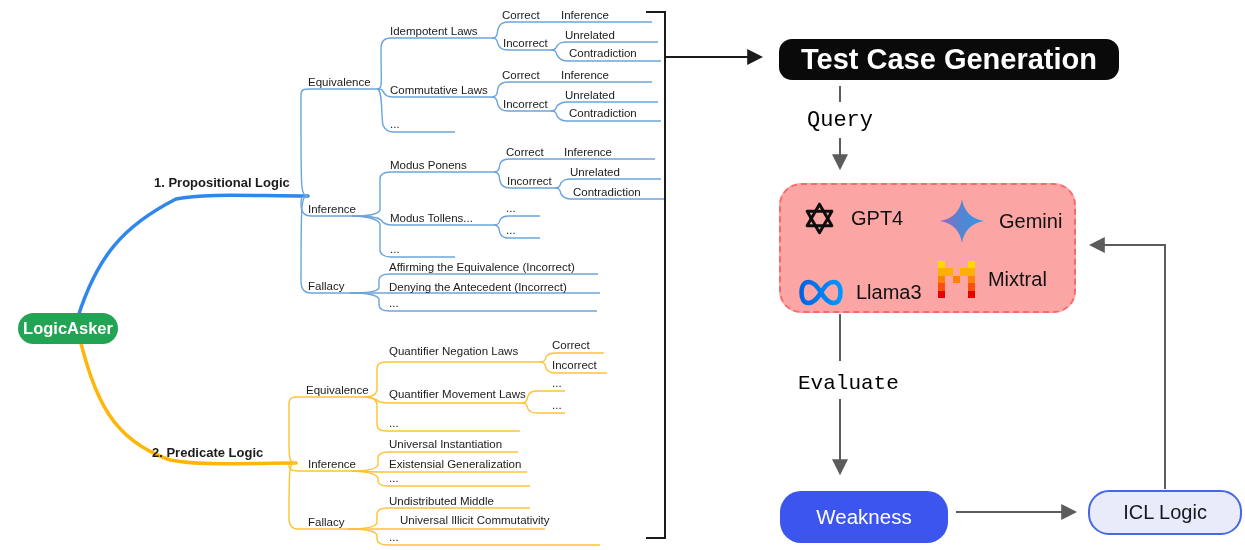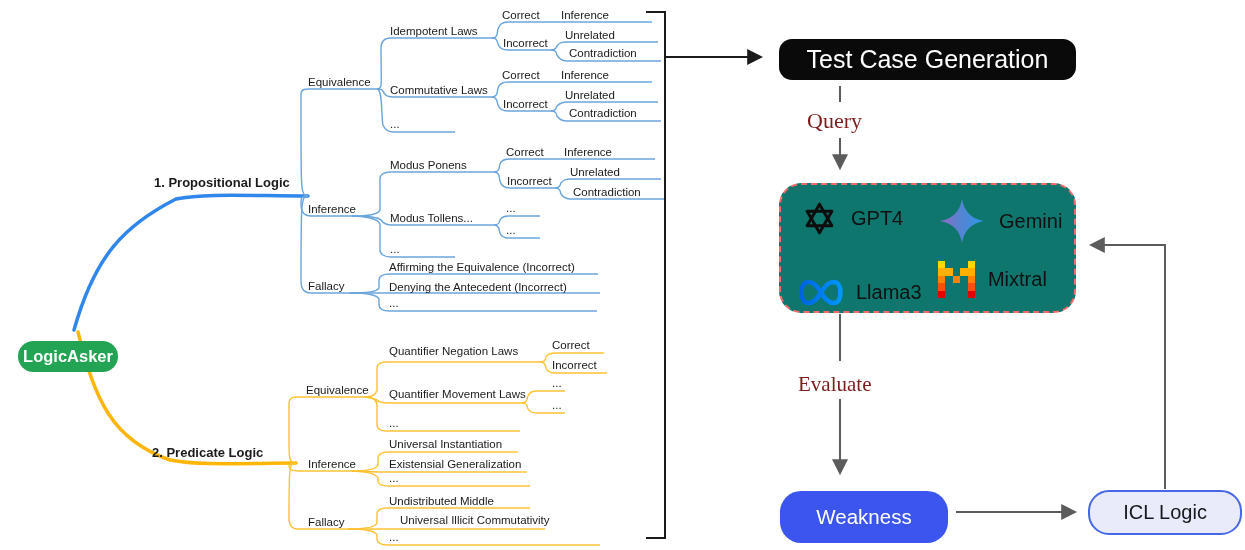--- a/index.html
+++ b/index.html
@@ -3,26 +3,26 @@
 <meta charset="utf-8">
 <style>
   html,body{margin:0;padding:0;background:#fff;}
   .stage{position:relative;width:1245px;height:550px;background:#fff;overflow:hidden;
          font-family:"Liberation Sans",sans-serif;}
   svg.lines{position:absolute;left:0;top:0;pointer-events:none;}
   .tl{position:absolute;font-size:11.5px;line-height:13px;color:#1b1b1b;white-space:nowrap;}
   .tl-bold{font-weight:700;font-size:13px;line-height:14px;}
   .root-node{position:absolute;left:18px;top:313px;width:100px;height:31px;background:#23A455;
              border-radius:16px;color:#fff;font-weight:700;font-size:16.5px;display:flex;
-             align-items:center;justify-content:center;margin-top:28px;}
-  .tcg-box{position:absolute;left:779px;top:39px;width:297px;height:41px;background:#0a0a0a;
-           border-radius:13px;color:#fff;font-size:25px;display:flex;align-items:center;justify-content:center;}
-  .serif-label{position:absolute;font-family:Liberation Serif, serif;font-size:22px;color:#7f1d1d;}
+             align-items:center;justify-content:center;}
+  .tcg-box{position:absolute;left:779px;top:39px;width:340px;height:41px;background:#0a0a0a;
+           border-radius:13px;color:#fff;font-size:29px;display:flex;align-items:center;justify-content:center;font-weight:bold;}
+  .serif-label{position:absolute;font-family:Liberation Mono, monospace;font-size:22px;color:#000000;}
   .models-box{position:absolute;left:779px;top:183px;width:293px;height:126px;
-              border:2.5px dashed #F56B6B;border-radius:22px;background:#0f766e;}
+              border:2.5px dashed #F56B6B;border-radius:22px;background:#fca5a5;}
   .model-item{position:absolute;display:flex;align-items:center;}
   .model-label{font-size:20px;color:#111;margin-left:13px;}
   .weakness-box{position:absolute;left:780px;top:491px;width:168px;height:52px;background:#3C55EE;
                 border-radius:21px;color:#fff;font-size:20.5px;display:flex;align-items:center;justify-content:center;}
   .icl-box{position:absolute;left:1088px;top:490px;width:150px;height:41px;background:#E9EBFA;
            border:2px solid #4667E6;border-radius:21px;color:#15181c;font-size:20px;display:flex;
            align-items:center;justify-content:center;}
   .mistral-grid{display:grid;grid-template-columns:repeat(5,7.4px);grid-template-rows:repeat(5,7.4px);}
   .mistral-grid span{display:block;}
 </style>

